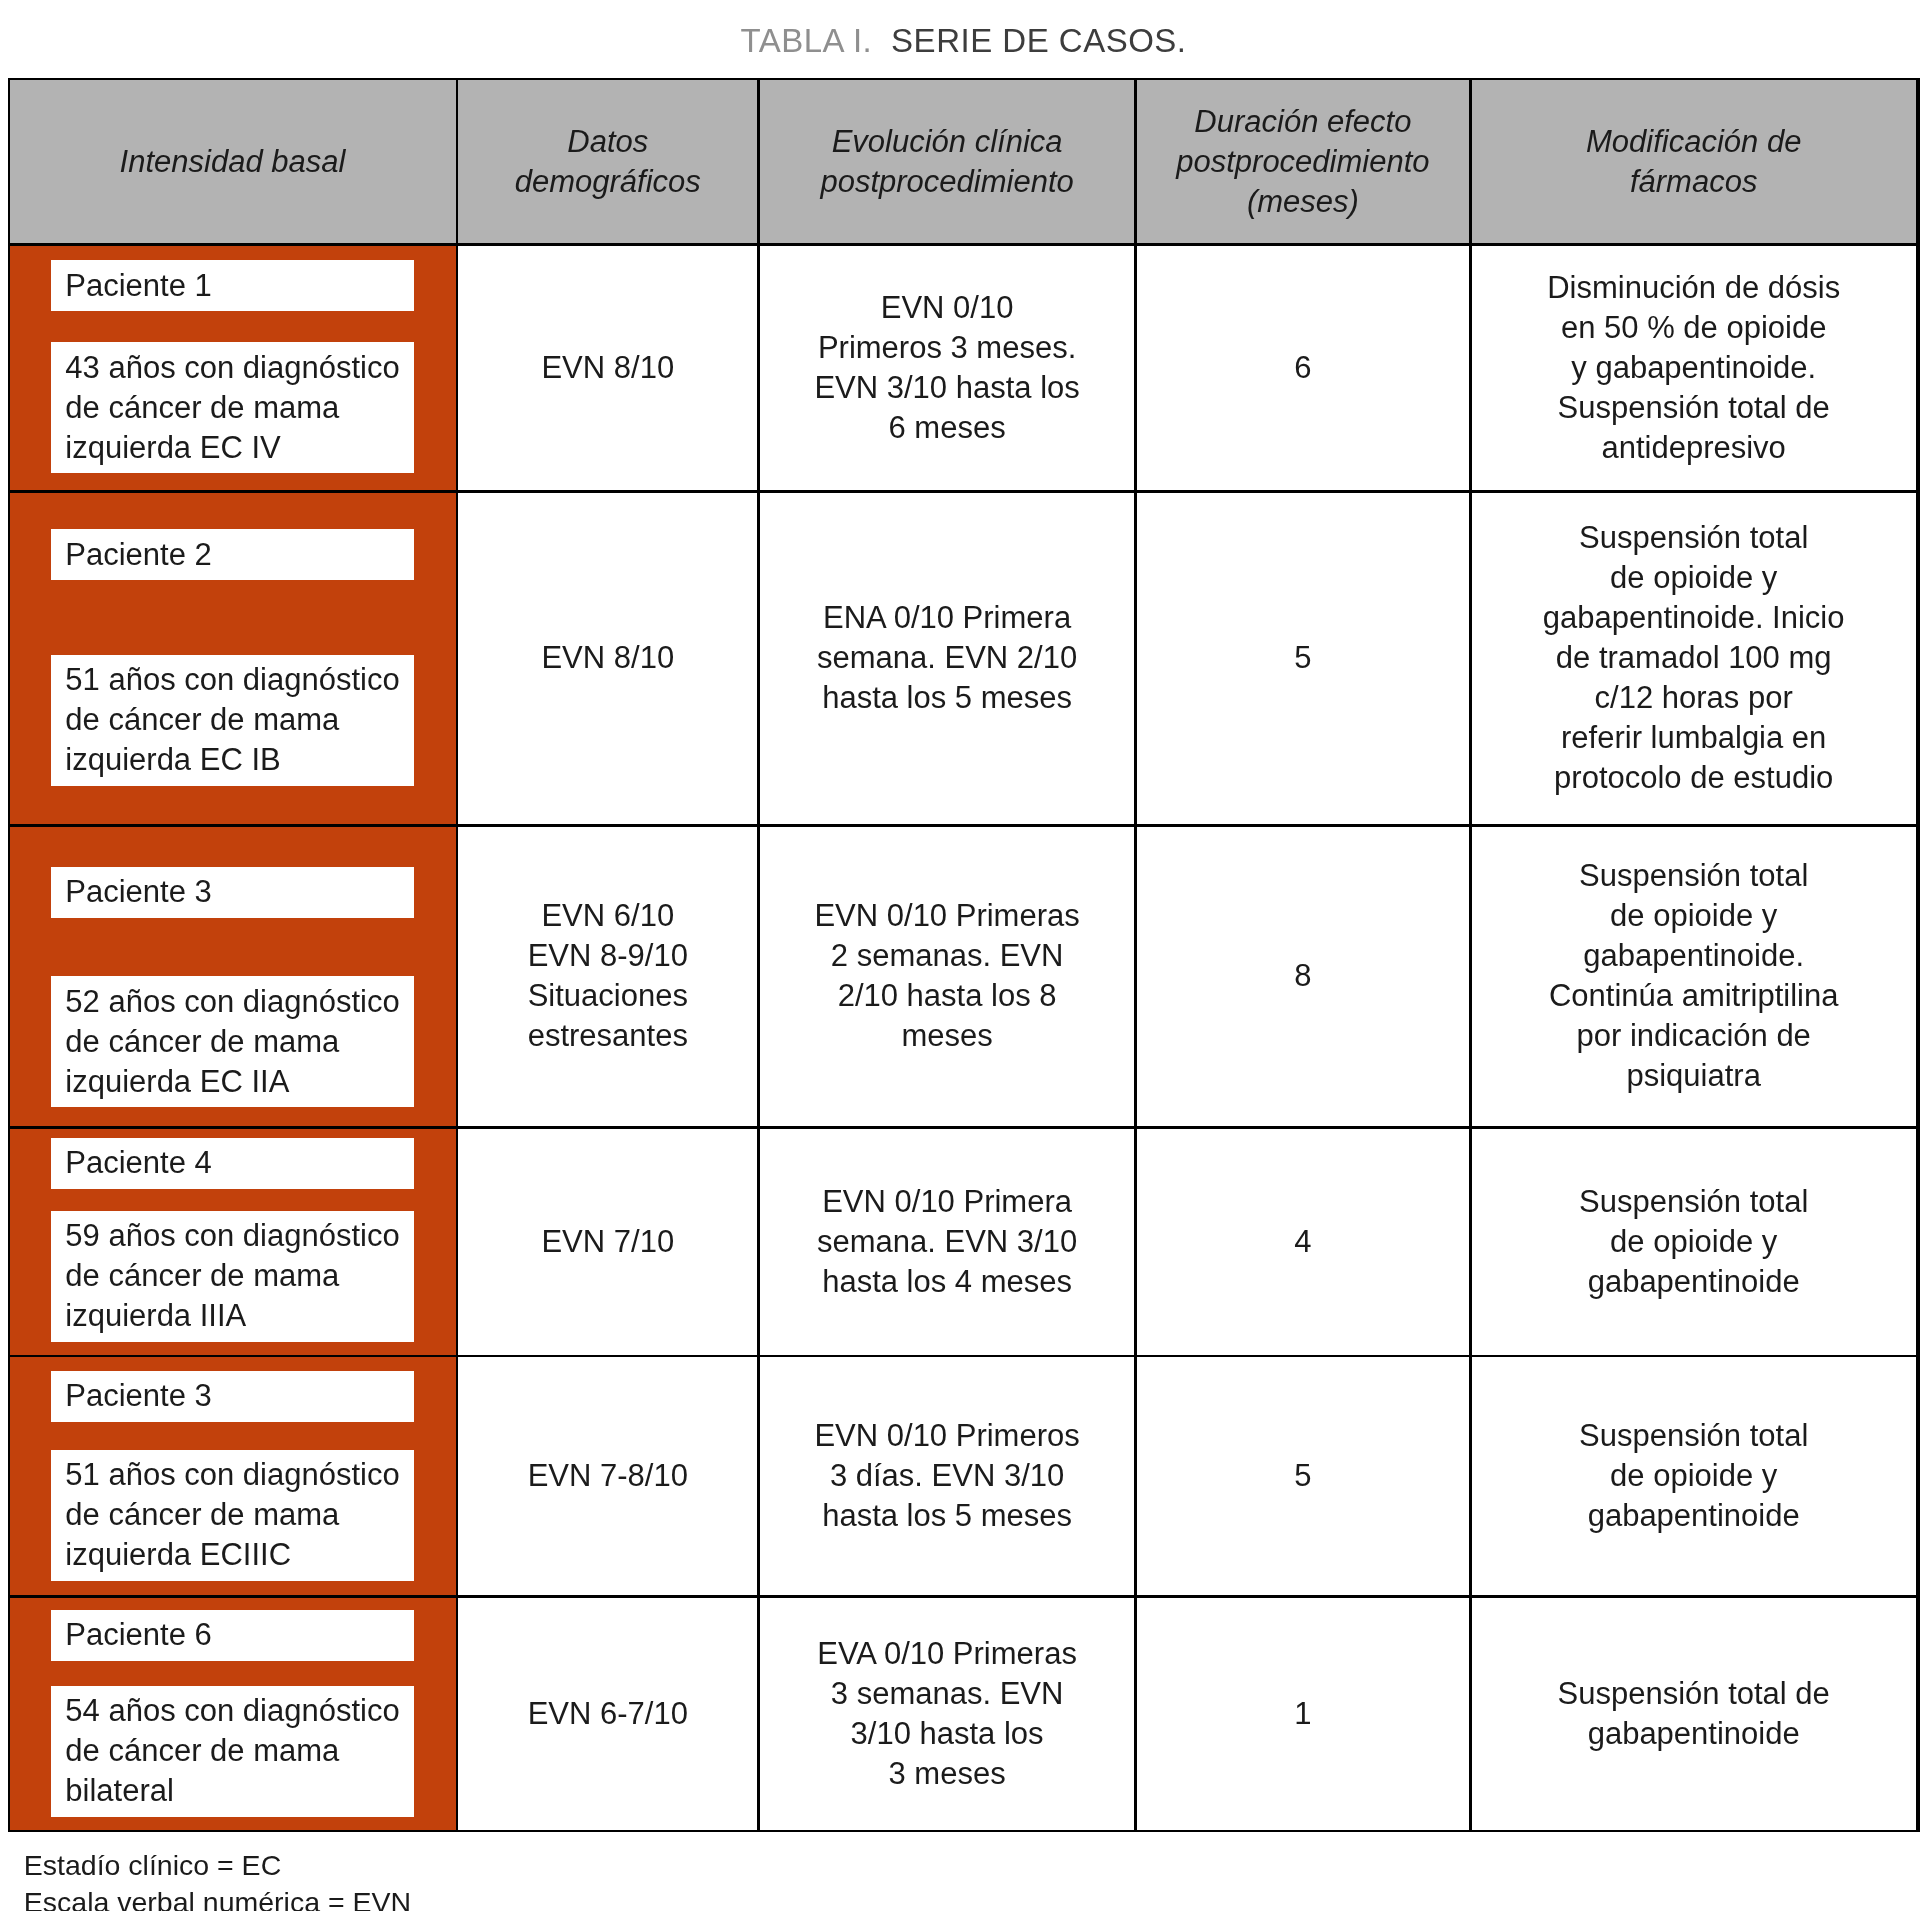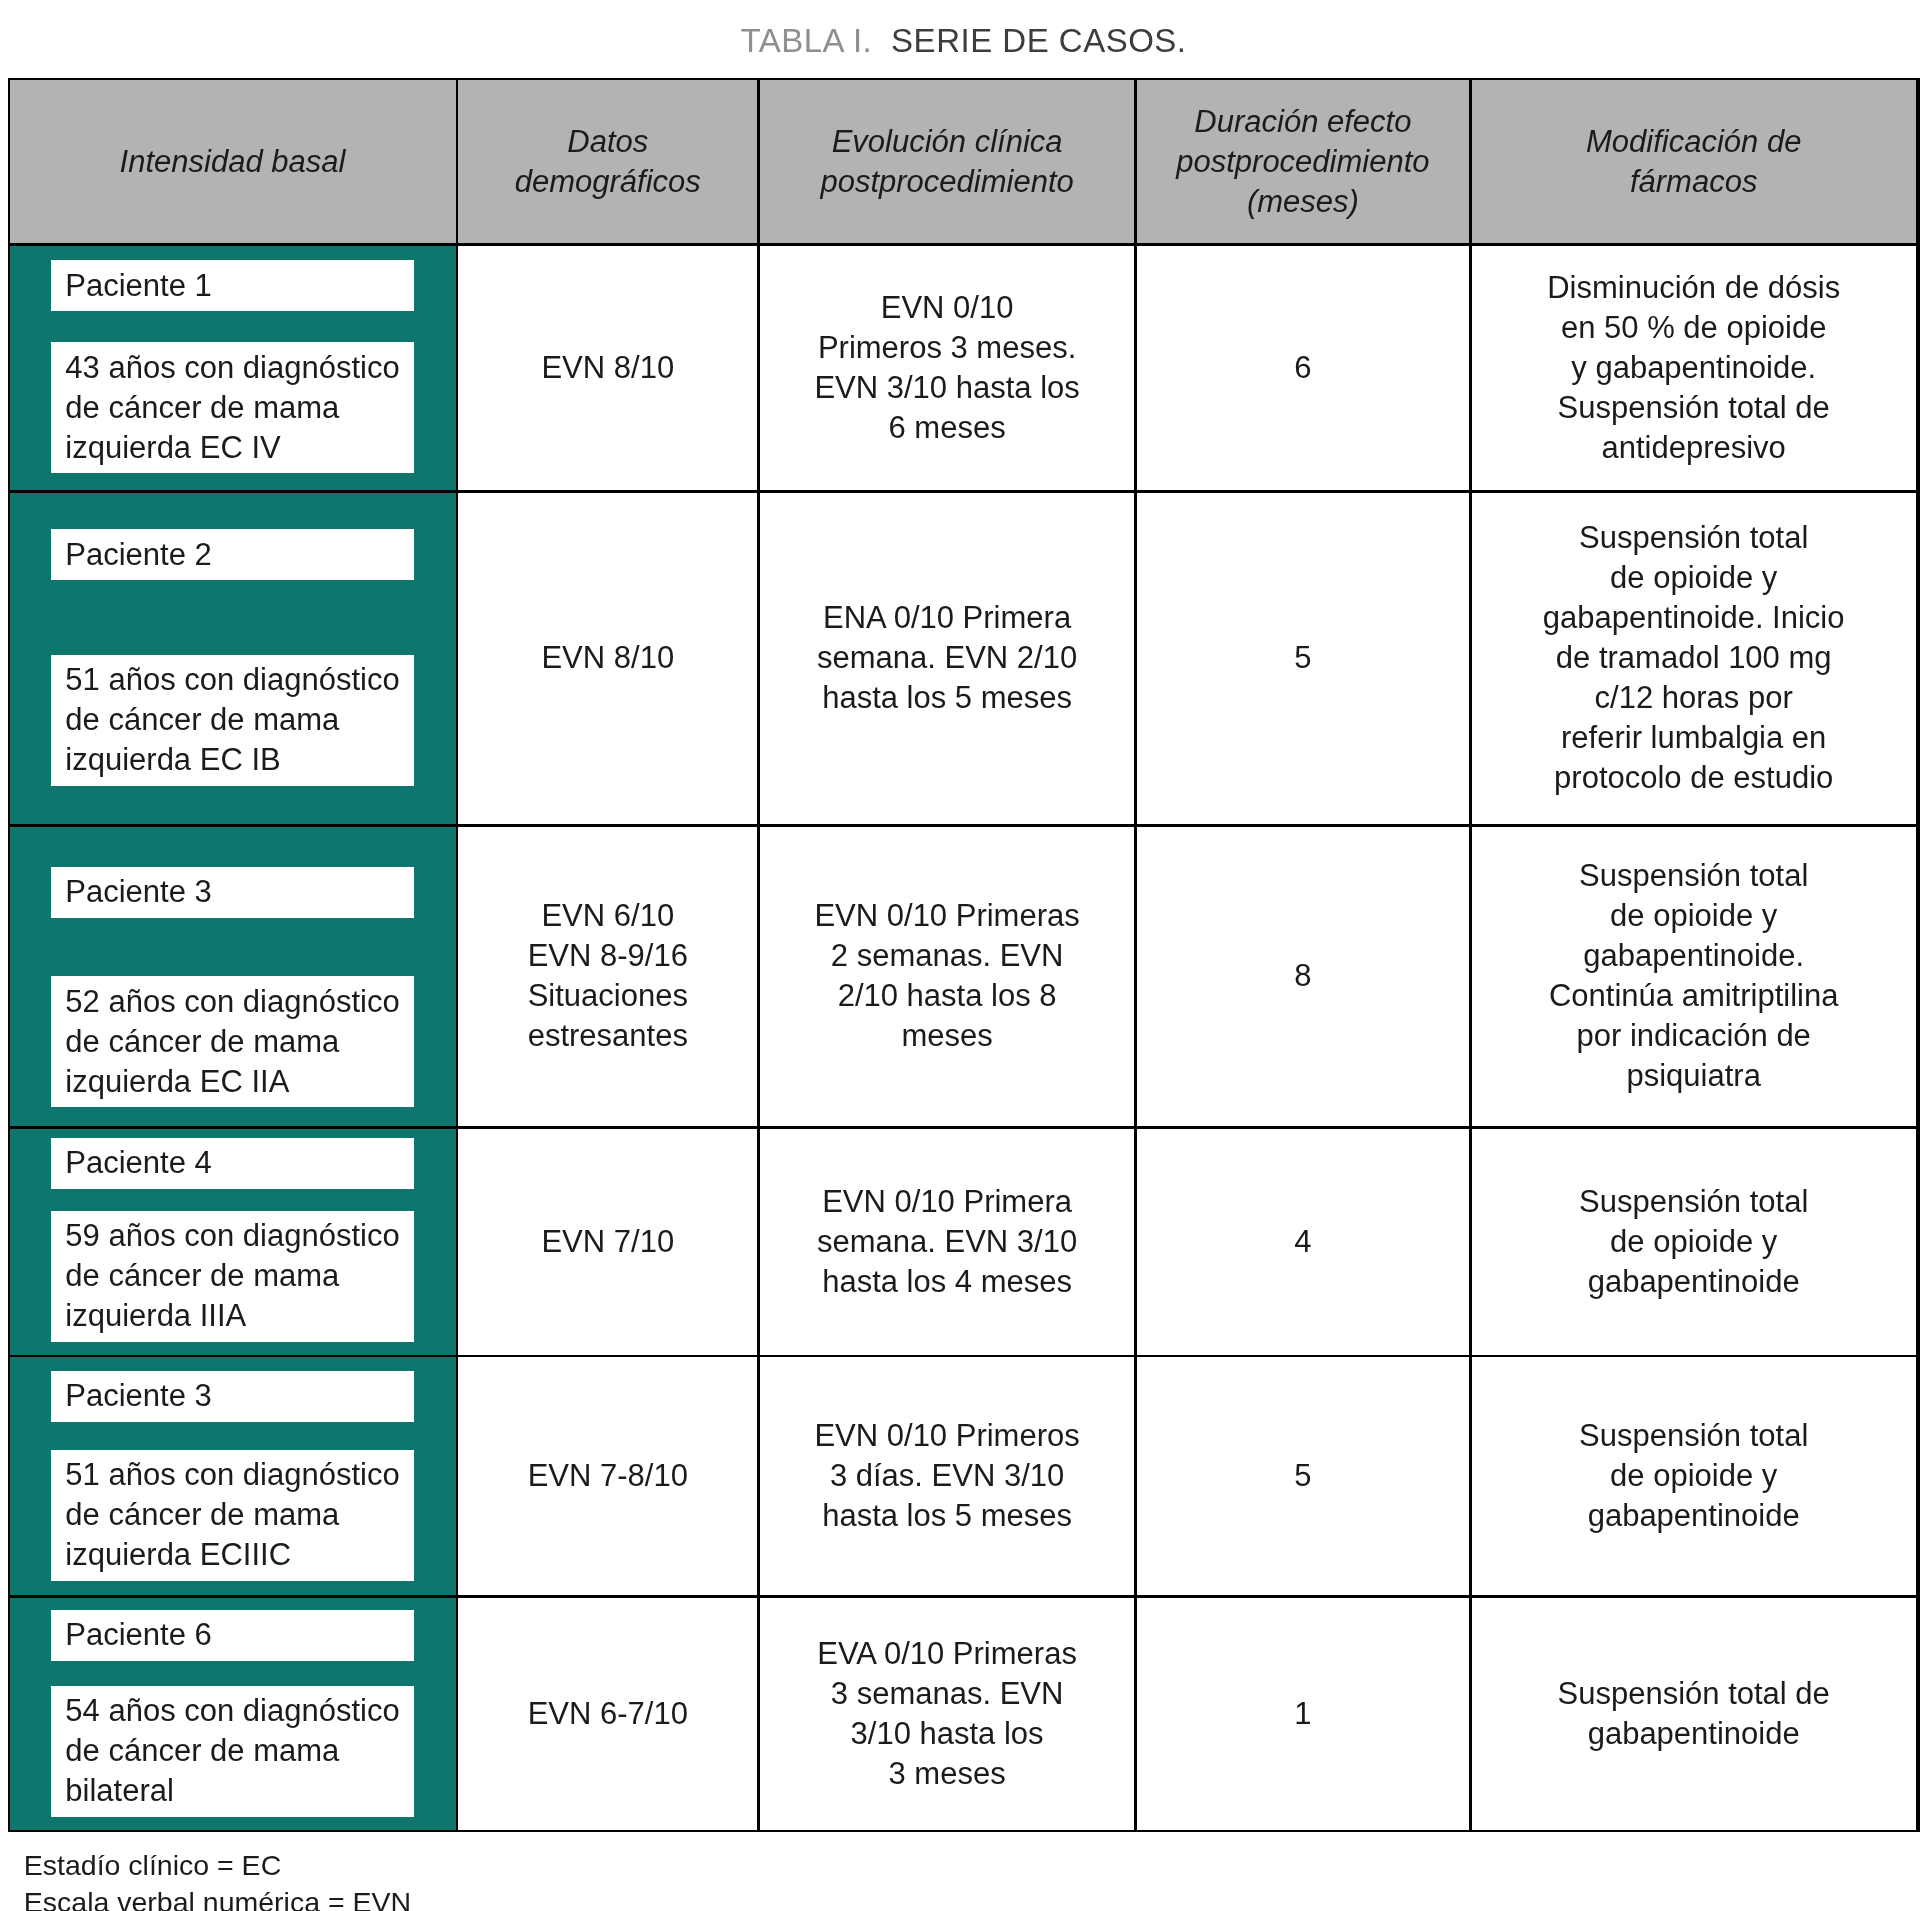--- a/index.html
+++ b/index.html
@@ -45,21 +45,21 @@
   }
   .hcell {
     background: #b3b3b3;
     font-style: italic;
     color: #1b1b1b;
   }
 
   
   .demo {
     padding: 0;
-    background: #0f766e;
+    background: #c2410c;
     display: grid;
     gap: 0;
   }
   .demo > div {
     background: #ffffff;
     display: flex;
     align-items: center;
     justify-content: flex-start;
     text-align: left;
     padding: 5.5px 14.7px;
@@ -140,21 +140,21 @@
 referir lumbalgia en
 protocolo de estudio</div>
 
     <div class="cell demo r3">
       <div>Paciente 3</div>
       <div>52 años con diagnóstico
 de cáncer de mama
 izquierda EC IIA</div>
     </div>
     <div class="cell">EVN 6/10
-EVN 8-9/16
+EVN 8-9/10
 Situaciones
 estresantes</div>
     <div class="cell">EVN 0/10 Primeras
 2 semanas. EVN
 2/10 hasta los 8
 meses</div>
     <div class="cell">8</div>
     <div class="cell">Suspensión total
 de opioide y
 gabapentinoide.

